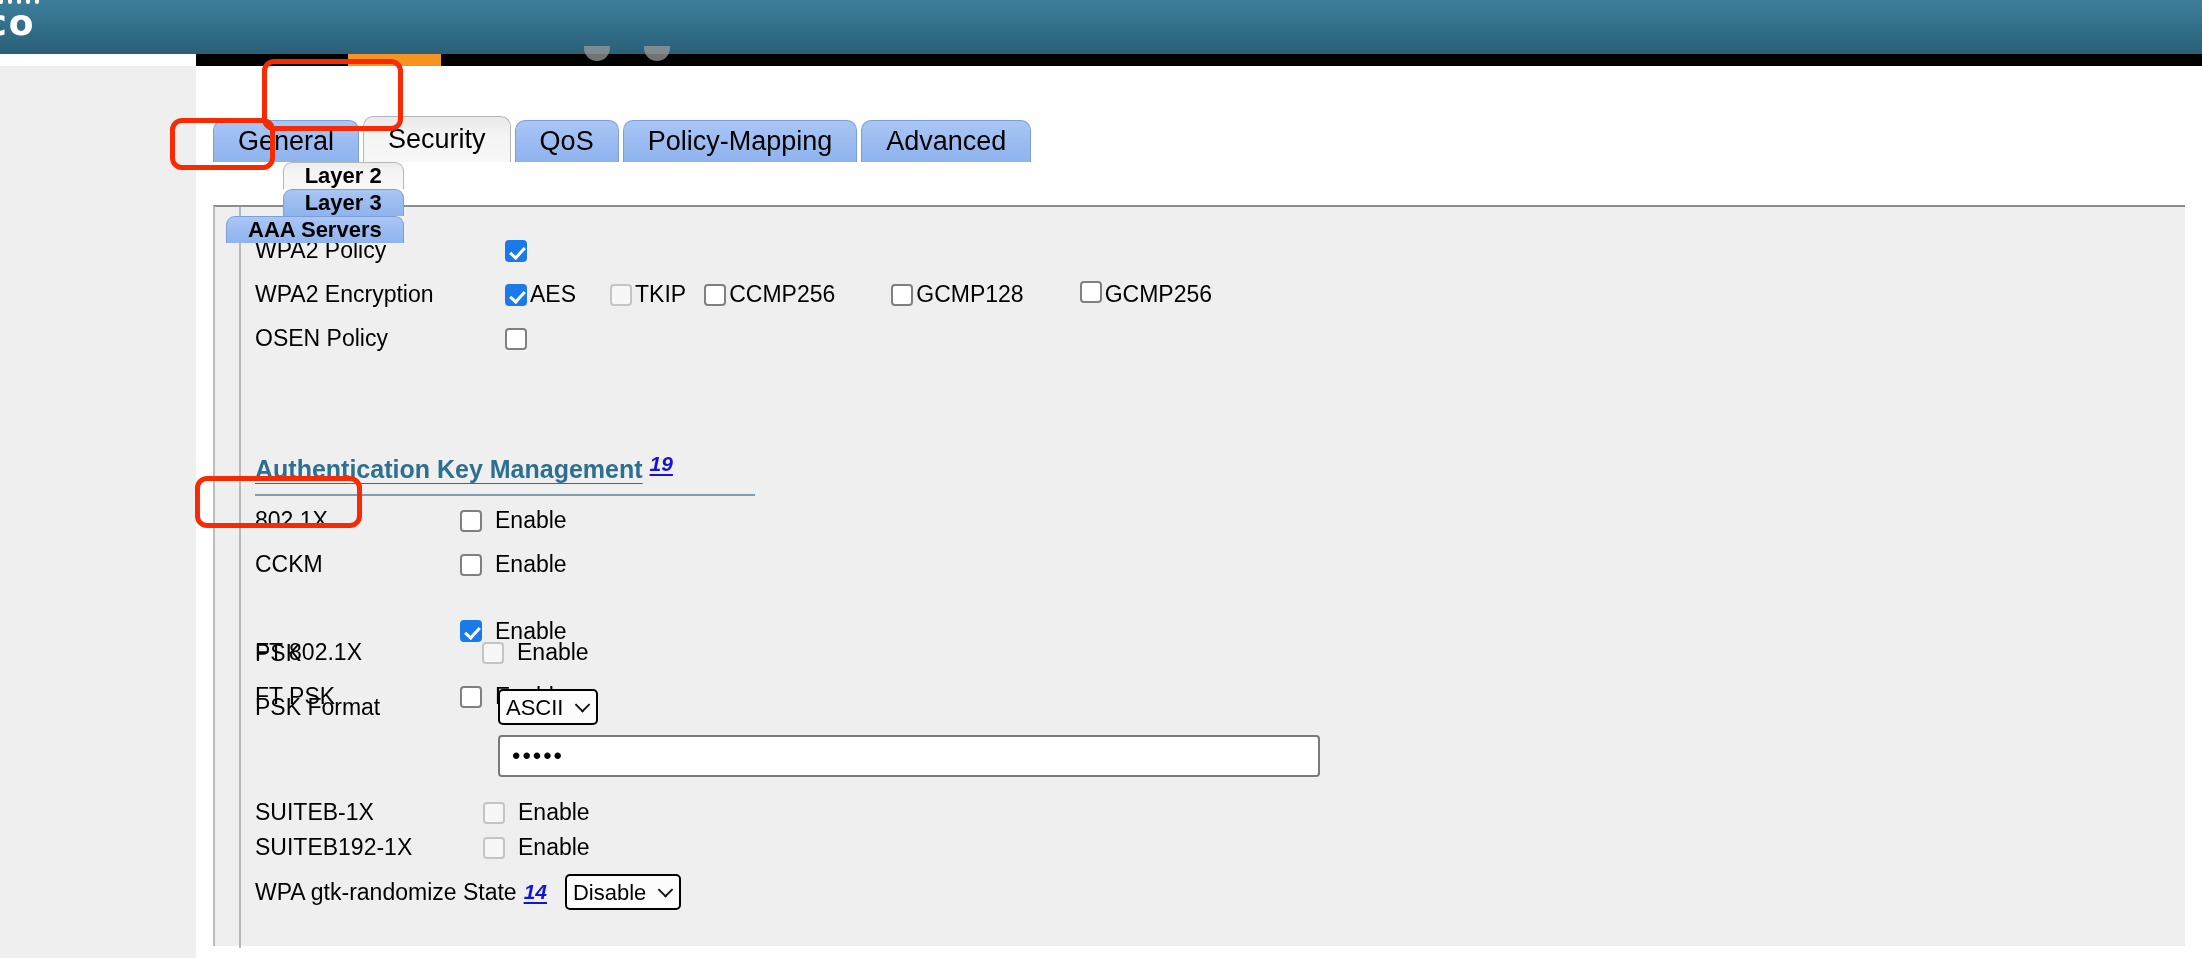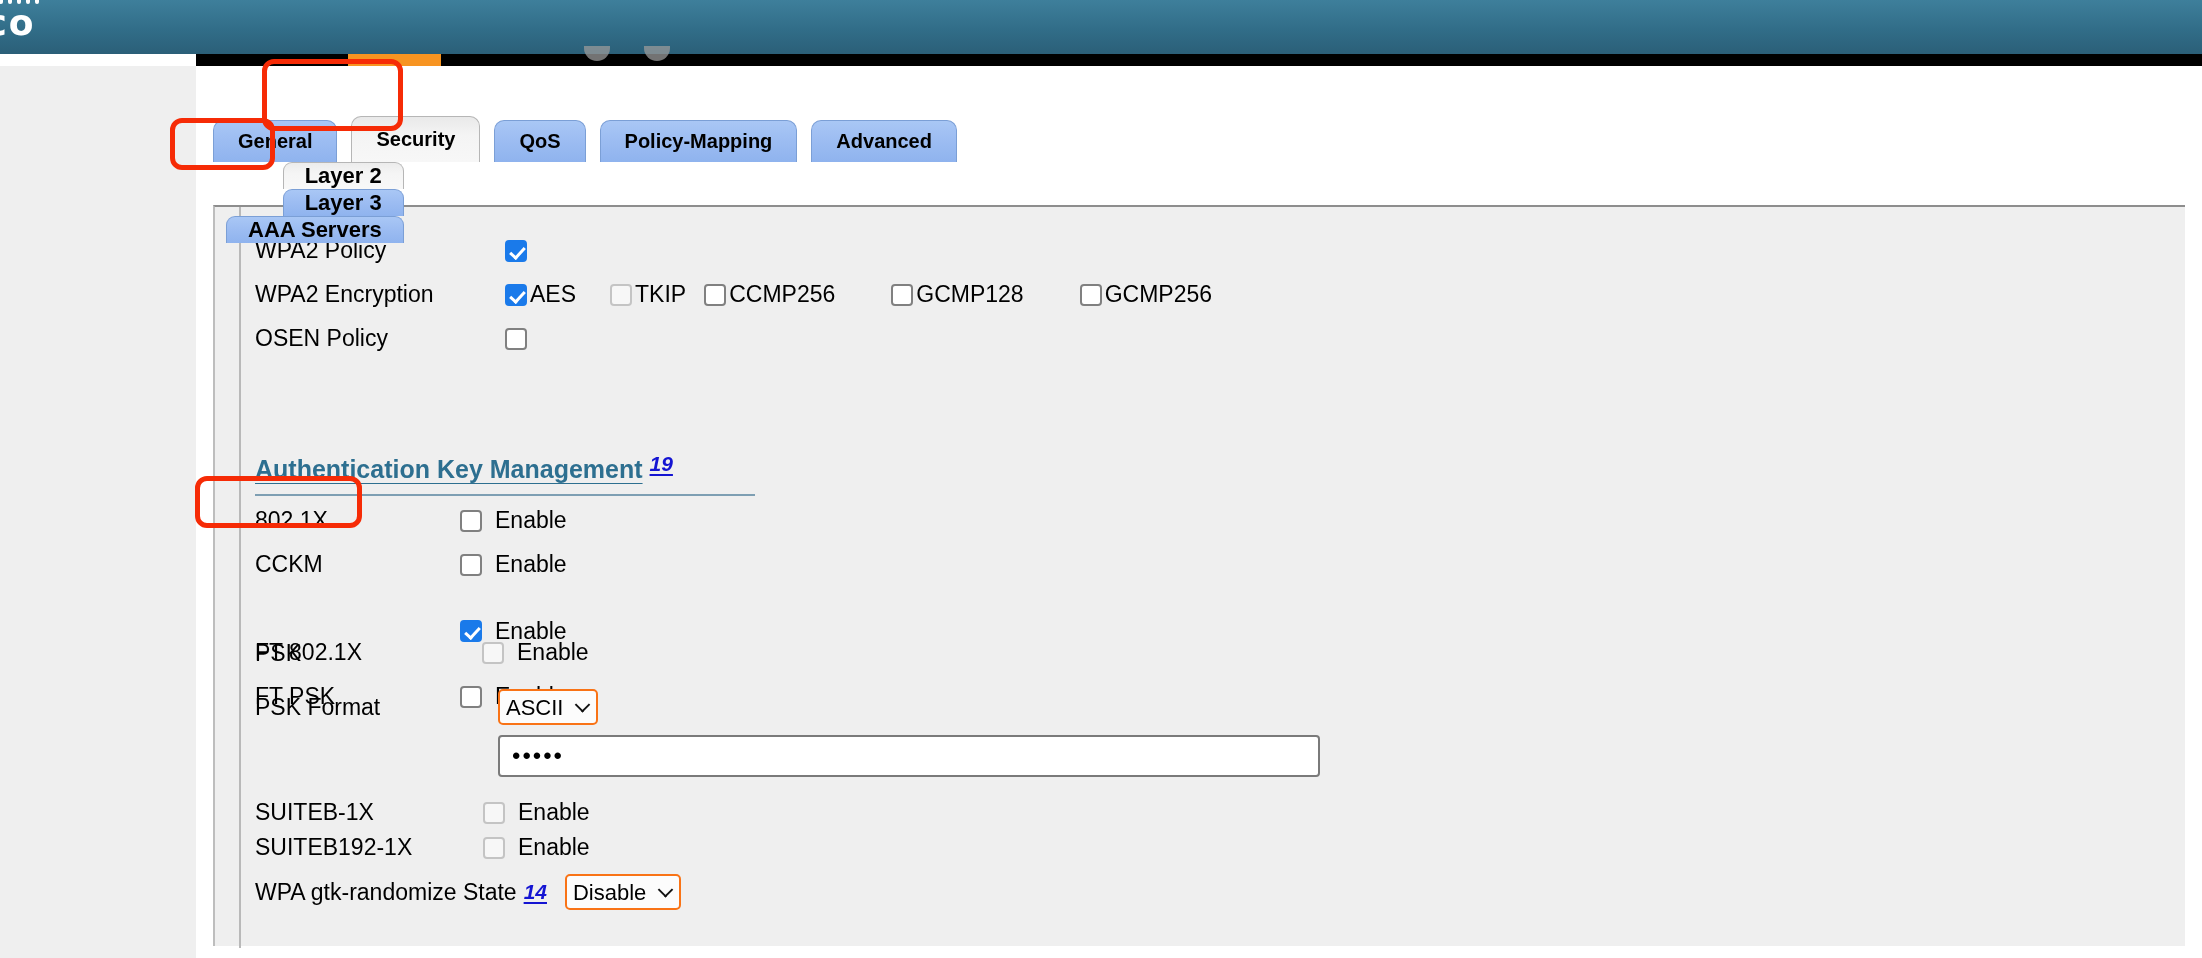--- a/index.html
+++ b/index.html
@@ -75,23 +75,23 @@
   }
 
   
   .tabrow {
     position: absolute; left: 17px; top: 50px; height: 46px;
     display: flex; align-items: flex-end;
   }
   .tab {
     height: 42px; padding: 0 24px;
     display: flex; align-items: center; justify-content: center;
-    font-size: 20px; font-weight: bold; color: #000000;
+    font-size: 27px; font-weight: normal; color: #000000;
     border-radius: 10px 10px 0 0;
-    margin-right: 14px;
+    margin-right: 4px;
     background: linear-gradient(to bottom, #a9c7f5 0%, #9dbdf2 45%, #8fb3ee 100%);
     border: 1px solid #7b9fd6;
     border-bottom: none;
     white-space: nowrap;
   }
   .tab.active {
     background: linear-gradient(to bottom, #e9e9e9 0%, #f4f4f4 40%, #f7f7f7 100%);
     border: 1px solid #b6b6b6;
     border-bottom: none;
     color: #000000;
@@ -172,21 +172,21 @@
   .akm-rule {
     position: absolute; left: 40px; top: 287px; width: 500px; height: 2px;
     background: #7e9fb3;
   }
 
   
   select.wlc {
     font-family: "Liberation Sans", sans-serif;
     font-size: 22px; color: #000;
     background: #fcfcfc;
-    border: 2px solid #f97316; border-radius: 5px;
+    border: 2px solid #000000; border-radius: 5px;
     padding: 3px 6px; height: 36px;
     -webkit-appearance: none; appearance: none;
     padding-right: 32px;
   }
   .selwrap { position: relative; display: inline-block; }
   .selwrap .chev {
     position: absolute; right: 10px; top: 50%; width: 11px; height: 11px;
     border: solid #111; border-width: 0 2px 2px 0;
     transform: translateY(-70%) rotate(45deg); pointer-events: none;
   }
@@ -291,21 +291,21 @@
               <span class="cbtext">TKIP</span>
             </span>
             <span style="display: flex; align-items: center; margin-left: 18px;">
               <span class="cb"></span>
               <span class="cbtext">CCMP256</span>
             </span>
             <span style="display: flex; align-items: center; margin-left: 56px;">
               <span class="cb"></span>
               <span class="cbtext">GCMP128</span>
             </span>
-            <span style="display: flex; align-items: center; margin-left: 56px;">
+            <span style="display: flex; align-items: flex-start; margin-left: 56px;">
               <span class="cb"></span>
               <span class="cbtext">GCMP256</span>
             </span>
           </span>
       </div>
 
       <div class="row" style="left:40px; top:118px;align-items:center;">
         <span class="rlabel" style="width:250px">OSEN Policy</span>
         <span class="cb"></span>
       </div>

